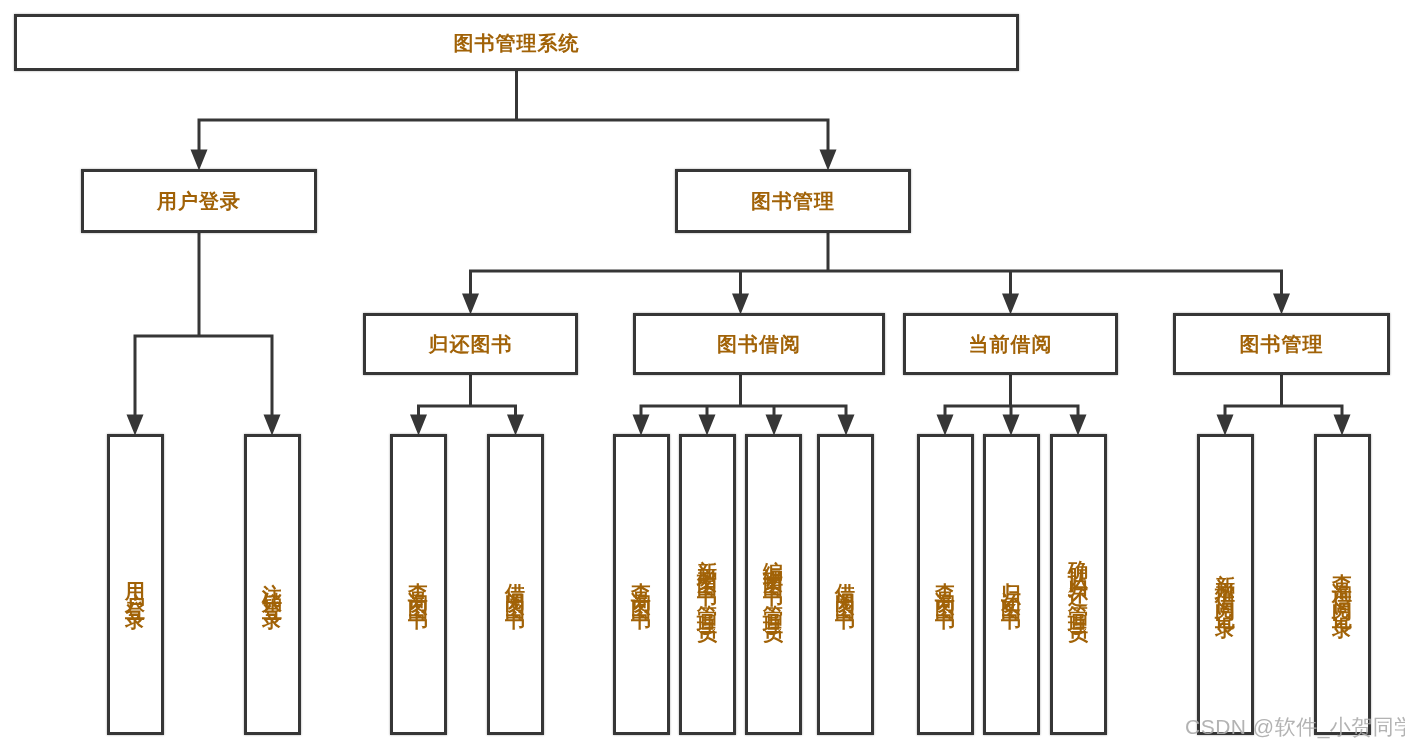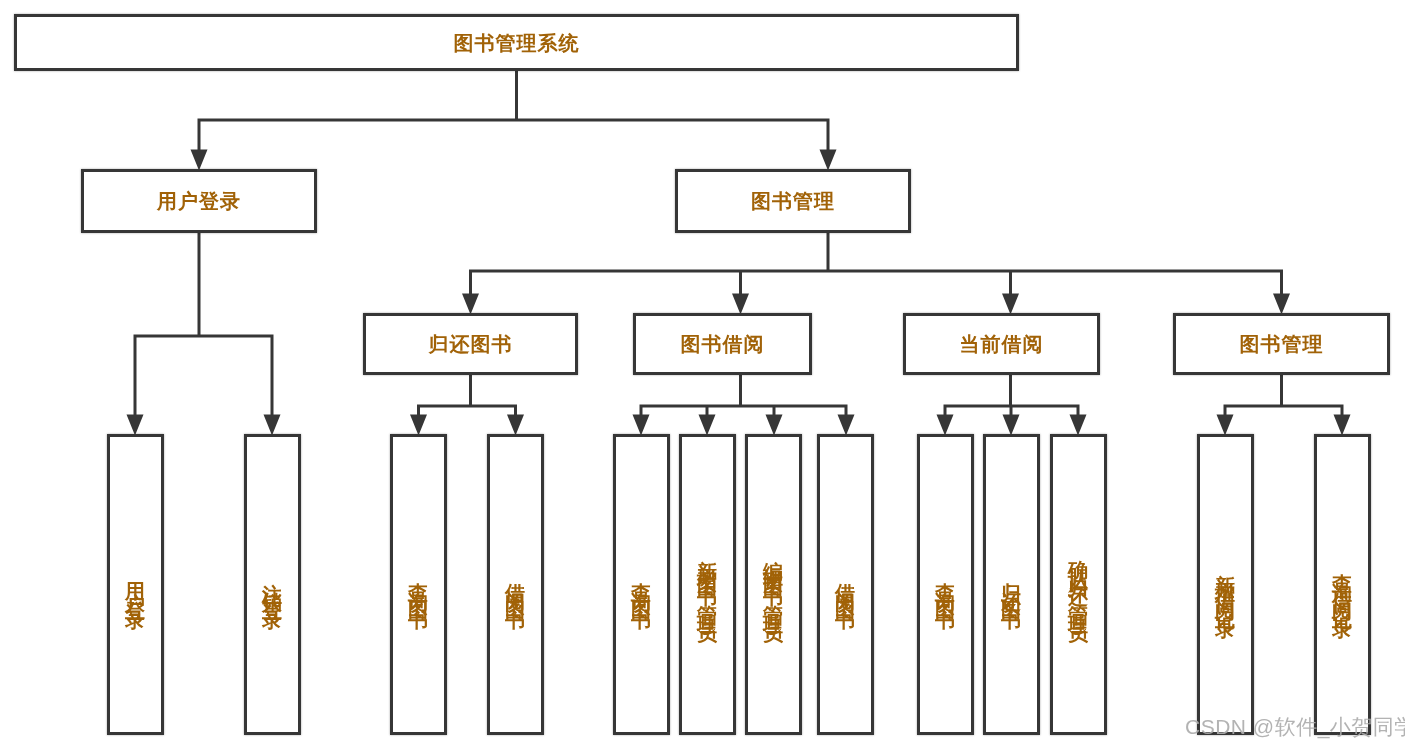--- a/index.html
+++ b/index.html
@@ -117,24 +117,24 @@
   <div class="box" style="left:81px;top:169px;width:236px;height:64px">
     <span class="lbl">用户登录</span>
   </div>
   <div class="box" style="left:675px;top:169px;width:236px;height:64px">
     <span class="lbl">图书管理</span>
   </div>
 
   <div class="box" style="left:363px;top:313px;width:215px;height:62px">
     <span class="lbl">归还图书</span>
   </div>
-  <div class="box" style="left:633px;top:313px;width:179px;height:62px">
+  <div class="box" style="left:633px;top:313px;width:252px;height:62px">
     <span class="lbl">图书借阅</span>
   </div>
-  <div class="box" style="left:903px;top:313px;width:197px;height:62px">
+  <div class="box" style="left:903px;top:313px;width:215px;height:62px">
     <span class="lbl">当前借阅</span>
   </div>
   <div class="box" style="left:1173px;top:313px;width:217px;height:62px">
     <span class="lbl">图书管理</span>
   </div>
 
   <div class="box v" style="left:107px;top:434px;width:57px;height:301px">
     <span class="lbl">用户登录</span>
   </div>
   <div class="box v" style="left:244px;top:434px;width:57px;height:301px">

